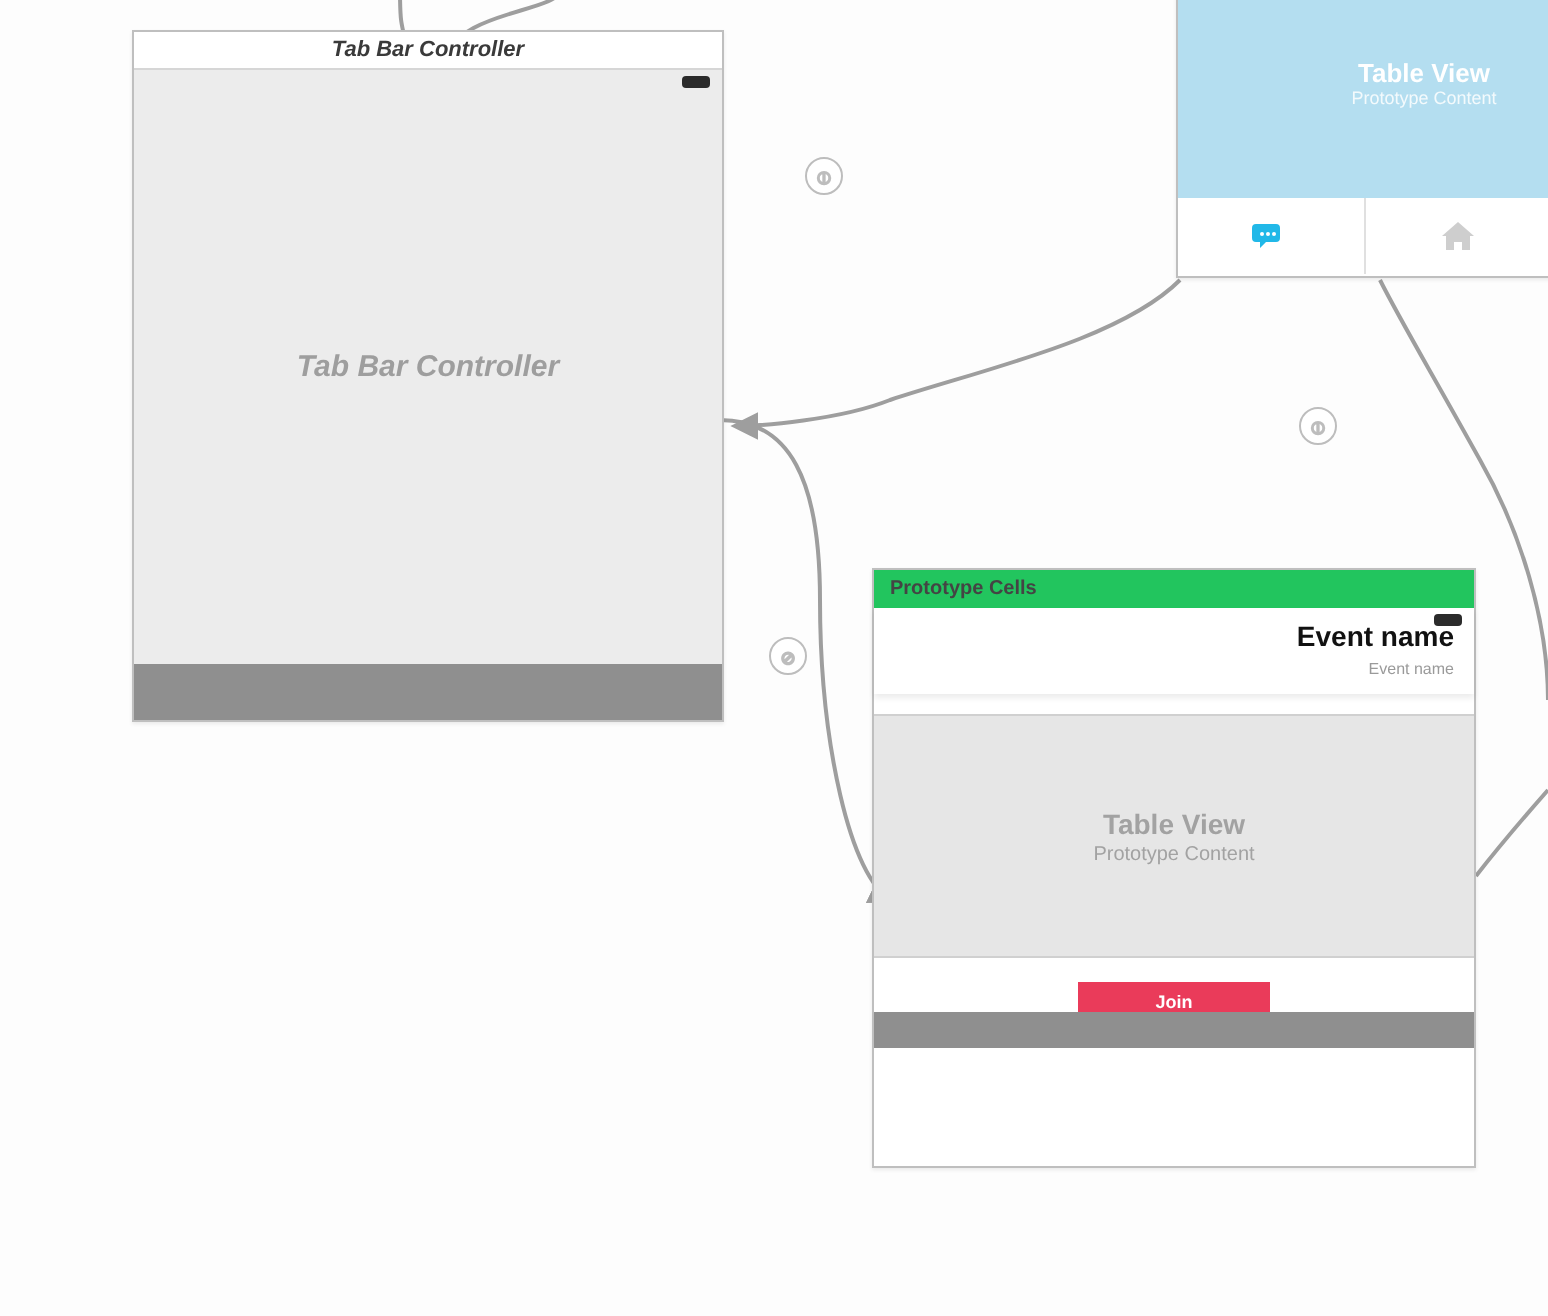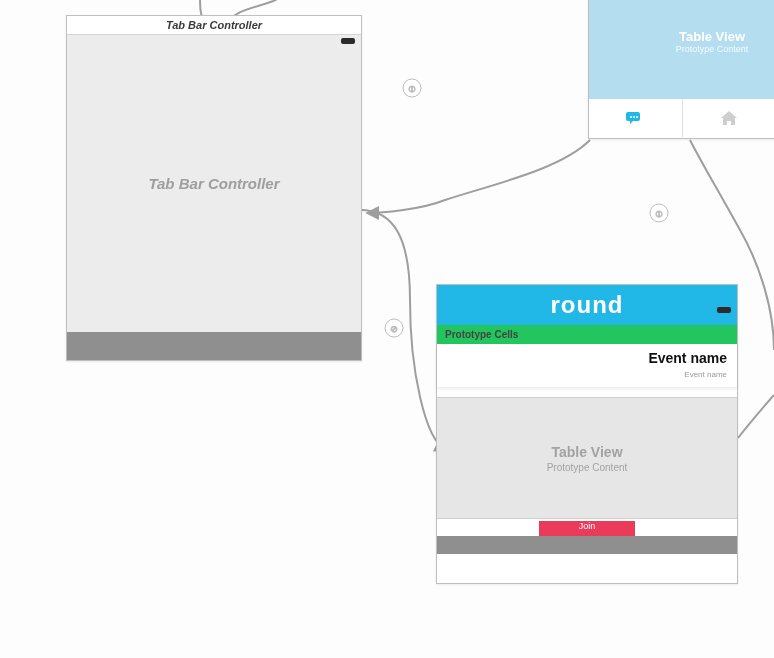--- a/index.html
+++ b/index.html
@@ -18,21 +18,21 @@
   #item .navbar{height:40px;background:#21b8e8;display:flex;align-items:center;justify-content:center;color:#fff;font-weight:600;font-size:24px;letter-spacing:1px;}
   #item .status-dot{top:22px;}
   #item .section-label{font-size:10px;color:#444;padding:4px 8px;background:#22c55e;font-weight:bold;}
   #item .cell{padding:6px 10px 8px 10px;background:#fff;text-align:right;}
   #item .cell .title{font-size:14px;font-weight:600;color:#111;margin-bottom:4px;}
   #item .cell .subtitle{font-size:8px;color:#9a9a9a;}
   #item .cell{box-shadow:0 2px 3px rgba(0,0,0,0.08);}
   #item .tableview{margin-top:10px;height:120px;background:#e6e6e6;border:1px solid #d0d0d0;border-left:none;border-right:none;display:flex;flex-direction:column;align-items:center;justify-content:center;color:#a2a2a2;}
   #item .tableview .tv-title{font-weight:700;font-size:14px;}
   #item .tableview .tv-sub{font-size:10px;margin-top:2px;}
-  #item .cta{margin:2px auto 0;width:96px;height:15px;background:#ea3b5a;display:flex;align-items:flex-start;justify-content:center;color:#fff;font-size:9px;font-weight:400;overflow:hidden;}
+  #item .cta{margin:12px auto 0;width:96px;height:15px;background:#ea3b5a;display:flex;align-items:flex-end;justify-content:center;color:#fff;font-size:9px;font-weight:700;overflow:hidden;}
   #item .tabbar{height:18px;background:#8f8f8f;margin-top:0;}
   
   #peek{right:0;top:-18px;left:588px;width:186px;height:155px;}
   #peek .body{height:116px;background:#b4def0;display:flex;flex-direction:column;align-items:center;justify-content:center;color:#fff;padding-left:60px;}
   #peek .body .pv-title{font-weight:700;font-size:13px;}
   #peek .body .pv-sub{font-size:9px;opacity:.85;}
   #peek .tabbar{height:38px;background:#fff;display:flex;}
   #peek .tabbar .tab{flex:1;display:flex;align-items:center;justify-content:center;border-right:1px solid #e0e0e0;}
   #peek .tabbar .tab:last-child{border-right:none;}
   #peek .tabbar svg{opacity:.5;}
@@ -70,23 +70,20 @@
   <div class="scene-title">Tab Bar Controller</div>
   <div class="status-dot"></div>
   <div class="body">
     <span>Tab Bar Controller</span>
   </div>
   <div class="tabbar"></div>
 </div>
 
 <div id="item" class="scene">
   <div class="status-dot"></div>
-  <div class="navbar">
-    <span>round</span>
-  </div>
   <div class="section-label">Prototype Cells</div>
   <div class="cell">
     <div class="title">Event name</div>
     <div class="subtitle">Event name</div>
   </div>
   <div class="tableview">
     <div class="tv-title">Table View</div>
     <div class="tv-sub">Prototype Content</div>
   </div>
   <div class="cta">

